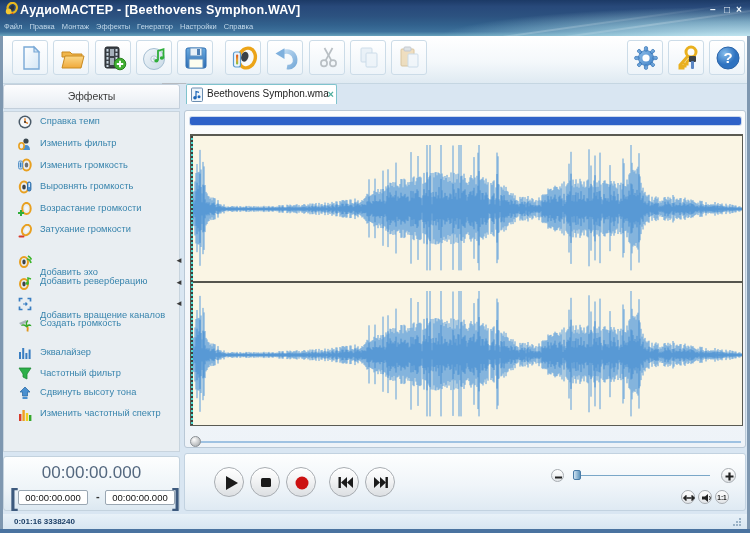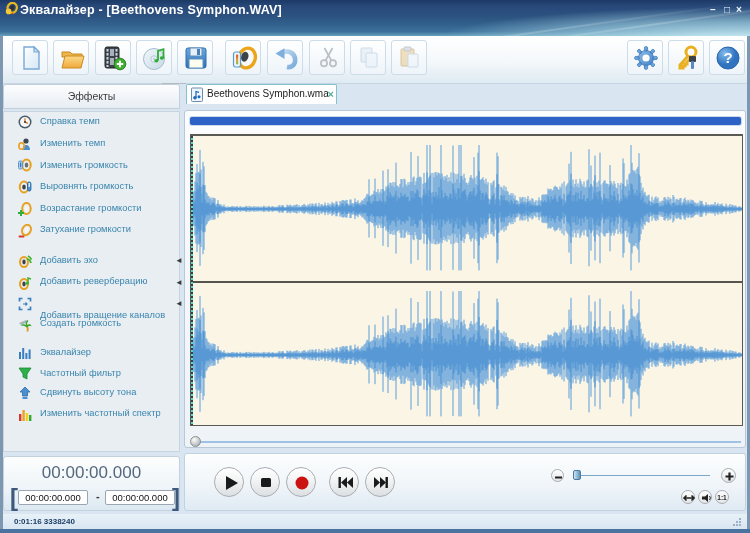--- a/index.html
+++ b/index.html
@@ -72,26 +72,27 @@
 <div id="win">
  <div id="hdr">
   <div class="streak" style="left:420px;top:24px"></div>
   <div class="streak" style="left:330px;top:30px;width:430px"></div>
   <svg id="appico" viewBox="0 0 13 13">
         <ellipse cx="7.2" cy="5.8" rx="4.6" ry="5" fill="none" stroke="#e8b81f" stroke-width="2.2" transform="rotate(18 7.2 5.8)"></ellipse>
         <ellipse cx="7.2" cy="5.8" rx="2" ry="2.6" fill="#2c3138" transform="rotate(18 7.2 5.8)"></ellipse>
         <circle cx="3.6" cy="9.4" r="2.8" fill="#f6c832"></circle>
         <path d="M6 11.5l2.5 1-0.5-2Z" fill="#d84a10"></path>
       </svg>
-  <div id="title">Эквалайзер - [Beethovens Symphon.WAV]</div>
+  <div id="title">АудиоМАСТЕР - [Beethovens Symphon.WAV]</div>
   <div id="winbtns">
         <span style="left:710px">–</span>
         <span style="left:724px">□</span>
         <span style="left:736px">×</span>
       </div>
+  <div id="menu"><span style="margin-left:3px">Файл</span><span>Правка</span><span>Монтаж</span><span>Эффекты</span><span>Генератор</span><span>Настройки</span><span>Справка</span></div>
  </div>
  <div id="tbar">
   <svg width="0" height="0">
         <defs>
 <linearGradient id="gpage" x1="0" y1="0" x2="1" y2="1">
             <stop offset="0" stop-color="#ffffff"></stop>
             <stop offset="1" stop-color="#d4e6f5"></stop>
           </linearGradient>
 <linearGradient id="gfold" x1="0" y1="0" x2="0" y2="1">
             <stop offset="0" stop-color="#fbd989"></stop>
@@ -257,21 +258,21 @@
           <circle cx="7" cy="7" r="5" fill="#f6f8fa"></circle>
           <path d="M7 7.2L7 3.2M7 7.2L10 8.4" stroke="#e07818" stroke-width="1.3"></path>
           <circle cx="7" cy="7" r="1" fill="#333"></circle>
         </svg></div>
       <div class="fxt" style="top:4px">Справка темп</div>
 <div class="fxi" style="top:25px"><svg width="14" height="14" viewBox="0 0 14 14">
           <circle cx="8" cy="4" r="2.6" fill="#3b4850"></circle>
           <path d="M4.5 13c0-3.5 2-5 3.8-5s3.7 1.5 3.7 5z" fill="#4a90d0"></path>
           <ellipse cx="3.5" cy="9" rx="2.6" ry="3.3" fill="none" stroke="#e8a020" stroke-width="1.6"></ellipse>
         </svg></div>
-      <div class="fxt" style="top:26px">Изменить темп</div>
+      <div class="fxt" style="top:26px">Изменить фильтр</div>
 <div class="fxi" style="top:46px"><svg width="14" height="14" viewBox="0 0 14 14">
           <ellipse cx="8.5" cy="7" rx="4.2" ry="5.6" fill="none" stroke="#e8a020" stroke-width="2"></ellipse>
           <ellipse cx="8.5" cy="7" rx="1.8" ry="2.6" fill="#6b7074"></ellipse>
           <rect x="0.5" y="3" width="4" height="8" rx="1.5" fill="#cfe2f2" stroke="#5a94c8"></rect>
           <rect x="1.8" y="4.4" width="1.6" height="5" fill="#2e7cc0"></rect>
         </svg></div>
       <div class="fxt" style="top:48px">Изменить громкость</div>
 <div class="fxi" style="top:68px"><svg width="14" height="14" viewBox="0 0 14 14">
           <ellipse cx="6" cy="7" rx="4.2" ry="5.6" fill="none" stroke="#e8a020" stroke-width="2"></ellipse>
           <ellipse cx="6" cy="7" rx="1.8" ry="2.6" fill="#3c4246"></ellipse>
@@ -289,21 +290,21 @@
           <ellipse cx="8.5" cy="6" rx="4.2" ry="5.4" fill="none" stroke="#e8a020" stroke-width="2" transform="rotate(25 8.5 6)"></ellipse>
           <ellipse cx="8.5" cy="6" rx="1.8" ry="2.5" fill="#f4f7f9" transform="rotate(25 8.5 6)"></ellipse>
           <rect x="0.5" y="11.5" width="6" height="2" rx="1" fill="#d83a2a"></rect>
         </svg></div>
       <div class="fxt" style="top:112px">Затухание громкости</div>
 <div class="fxi" style="top:142px"><svg width="14" height="14" viewBox="0 0 14 14">
           <ellipse cx="6" cy="8" rx="4" ry="5" fill="none" stroke="#e8a020" stroke-width="2"></ellipse>
           <ellipse cx="6" cy="8" rx="1.7" ry="2.4" fill="#3c4246"></ellipse>
           <path d="M9 5a5 5 0 0 1 4 4M10 2a8 8 0 0 1 3.5 3.5" stroke="#3db52c" stroke-width="1.7" fill="none"></path>
         </svg></div>
-      <div class="fxt" style="top:143px">Добавить эхо</div>
+      <div class="fxt" style="top:155px">Добавить эхо</div>
       <div class="arr" style="top:144px">◄</div>
 <div class="fxi" style="top:164px"><svg width="14" height="14" viewBox="0 0 14 14">
           <ellipse cx="6" cy="8" rx="4" ry="5" fill="none" stroke="#e8a020" stroke-width="2"></ellipse>
           <ellipse cx="6" cy="8" rx="1.7" ry="2.4" fill="#3c4246"></ellipse>
           <path d="M10 7V2l3 1" stroke="#3db52c" stroke-width="1.5" fill="none"></path>
           <circle cx="9.3" cy="7.3" r="1.6" fill="#3db52c"></circle>
         </svg></div>
       <div class="fxt" style="top:164px">Добавить реверберацию</div>
       <div class="arr" style="top:166px">◄</div>
 <div class="fxi" style="top:185px"><svg width="14" height="14" viewBox="0 0 14 14">

